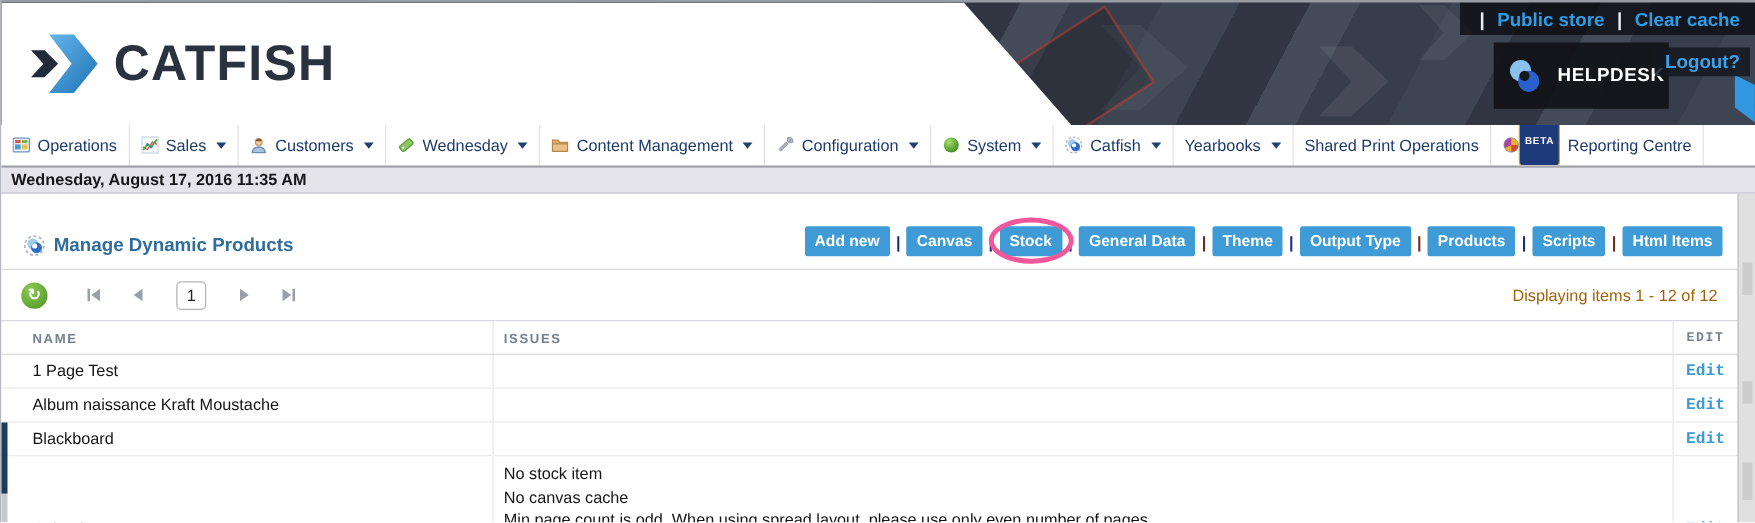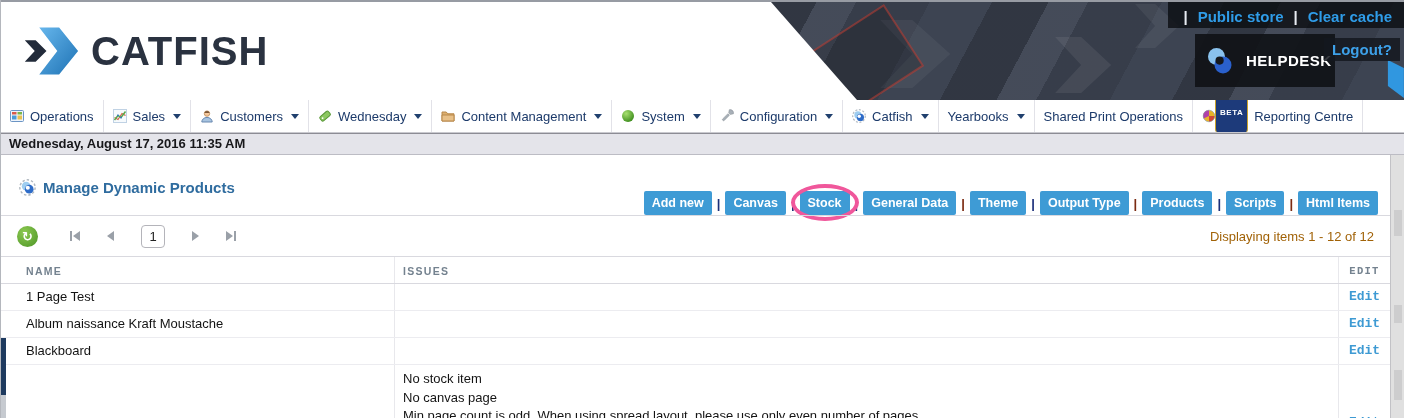--- a/index.html
+++ b/index.html
@@ -80,21 +80,21 @@
     background:#e4e4ea; border-top:1px solid #8c8c94; border-bottom:1px solid #bcbcc4;
     font-size:13px; font-weight:bold; color:#17171a;
     line-height:20px; padding-left:8px;
   }
 
   
   .content { position:absolute; top:155px; left:0; right:0; bottom:0; background:#fff; }
 
   .title-row {
     position:absolute; top:24px; left:18px; right:26px; height:26px;
-    display:flex; align-items:flex-start; justify-content:space-between;
+    display:flex; align-items:flex-end; justify-content:space-between;
   }
   .page-title { display:flex; align-items:center; gap:7px; }
   .page-title svg { width:17px; height:17px; }
   .page-title-text { font-size:15px; font-weight:bold; color:#2f6c9f; }
 
   .toolbar { display:flex; align-items:center;margin-top:12px; }
   .tb-btn {
     background:#3e9bd5; color:#fff; border:none; border-radius:2px;
     font-family:"Liberation Sans", sans-serif;
     font-size:12.5px; font-weight:bold; padding:5px 8px; cursor:pointer; white-space:nowrap;
@@ -269,42 +269,42 @@
             <path d="M1 3 h4.2 l1.6 1.8 H13 V12 H1 Z" fill="#dcae6e" stroke="#b8884a"></path>
             <path d="M1 6 H13 V12 H1 Z" fill="#e8c088" stroke="#b8884a"></path>
           </svg>
       </span>
       <span class="nav-label">Content Management</span>
       <span class="caret"></span>
     </div>
     <div class="nav-item">
       <span class="nicon">
         <svg viewBox="0 0 14 14">
+            <g transform="rotate(45 7 7)" fill="#a8b0b8" stroke="#878e95" stroke-width="0.5">
+              <rect x="6" y="4.5" width="2.2" height="8.5" rx="0.9"></rect>
+              <path d="M4.2 0.9 a3.4 3.4 0 0 1 5.8 0 l-1.7 2.6 h-2.4 z"></path>
+            </g>
+          </svg>
+      </span>
+      <span class="nav-label">Configuration</span>
+      <span class="caret"></span>
+    </div>
+    <div class="nav-item">
+      <span class="nicon">
+        <svg viewBox="0 0 14 14">
             <defs>
               <radialGradient id="sysg" cx="35%" cy="30%" r="75%">
                 <stop offset="0" stop-color="#a8e070"></stop>
                 <stop offset="1" stop-color="#3c8c1c"></stop>
               </radialGradient>
             </defs>
             <circle cx="7" cy="7" r="6" fill="url(#sysg)"></circle>
           </svg>
       </span>
       <span class="nav-label">System</span>
-      <span class="caret"></span>
-    </div>
-    <div class="nav-item">
-      <span class="nicon">
-        <svg viewBox="0 0 14 14">
-            <g transform="rotate(45 7 7)" fill="#a8b0b8" stroke="#878e95" stroke-width="0.5">
-              <rect x="6" y="4.5" width="2.2" height="8.5" rx="0.9"></rect>
-              <path d="M4.2 0.9 a3.4 3.4 0 0 1 5.8 0 l-1.7 2.6 h-2.4 z"></path>
-            </g>
-          </svg>
-      </span>
-      <span class="nav-label">Configuration</span>
       <span class="caret"></span>
     </div>
     <div class="nav-item">
       <span class="nicon">
         <svg viewBox="0 0 14 14">
             <circle cx="7" cy="7" r="6.3" fill="none" stroke="#b0b8c0" stroke-width="1.2" stroke-dasharray="2 1.6"></circle>
             <circle cx="5.9" cy="5.9" r="3.6" fill="#9ecdf0"></circle>
             <circle cx="8.4" cy="8.4" r="3.6" fill="#2e6cc8"></circle>
             <circle cx="7.2" cy="7.2" r="1.7" fill="#fff"></circle>
           </svg>
@@ -419,21 +419,21 @@
         <div class="cell c1">Blackboard</div>
         <div class="cell c2"></div>
         <div class="cell c3"><span class="edit-link">Edit</span></div>
       </div>
 
       <div class="trow drow row-tall">
         <div class="cell c1">Calendar</div>
         <div class="cell c2">
           <div class="issues-list">
             <div>No stock item</div>
-            <div>No canvas page</div>
+            <div>No canvas cache</div>
             <div>Min page count is odd. When using spread layout, please use only even number of pages</div>
           </div>
         </div>
         <div class="cell c3">
             <span class="edit-link">Edit</span>
           </div>
       </div>
     </div>
   </div>
 

